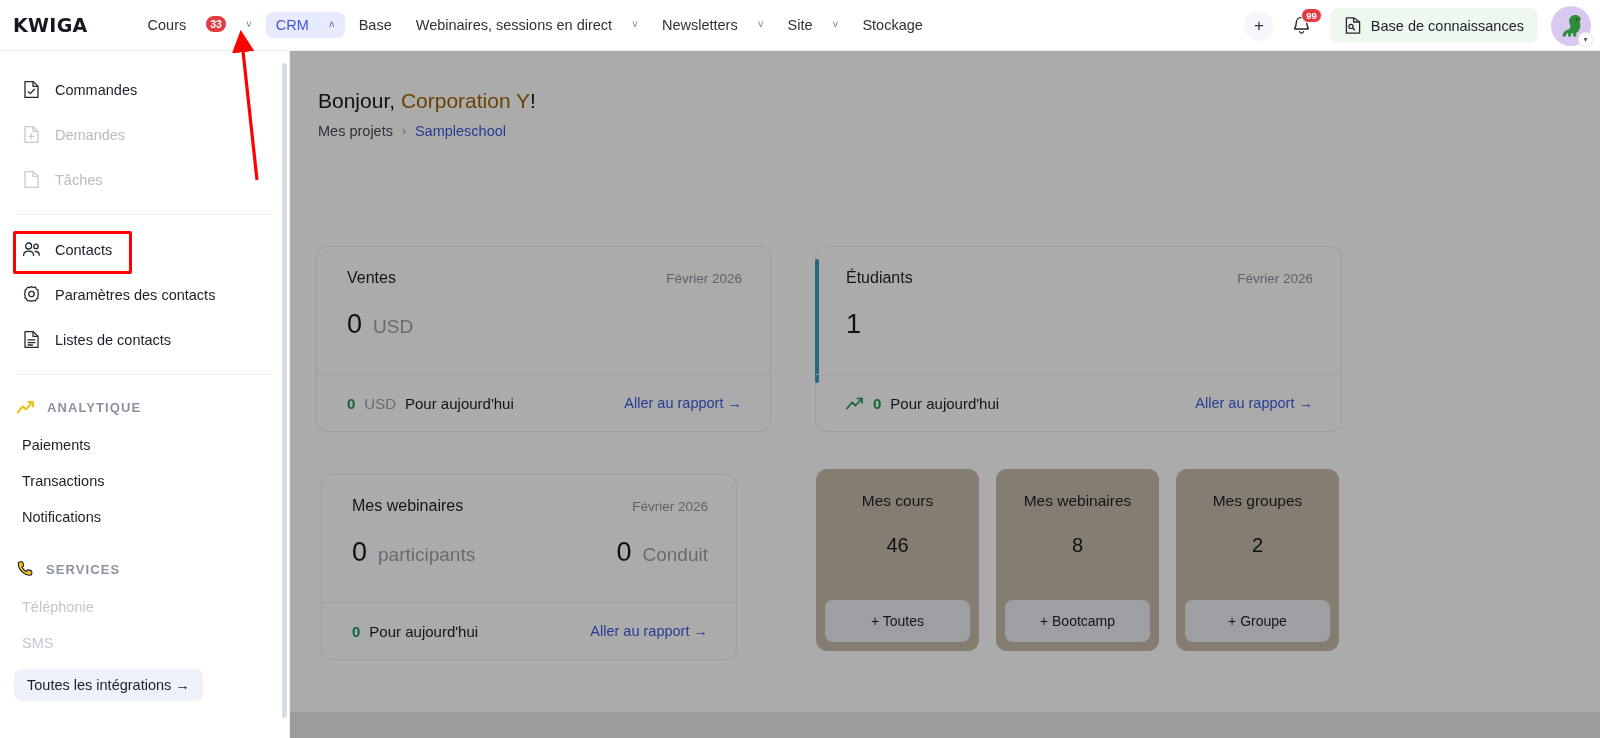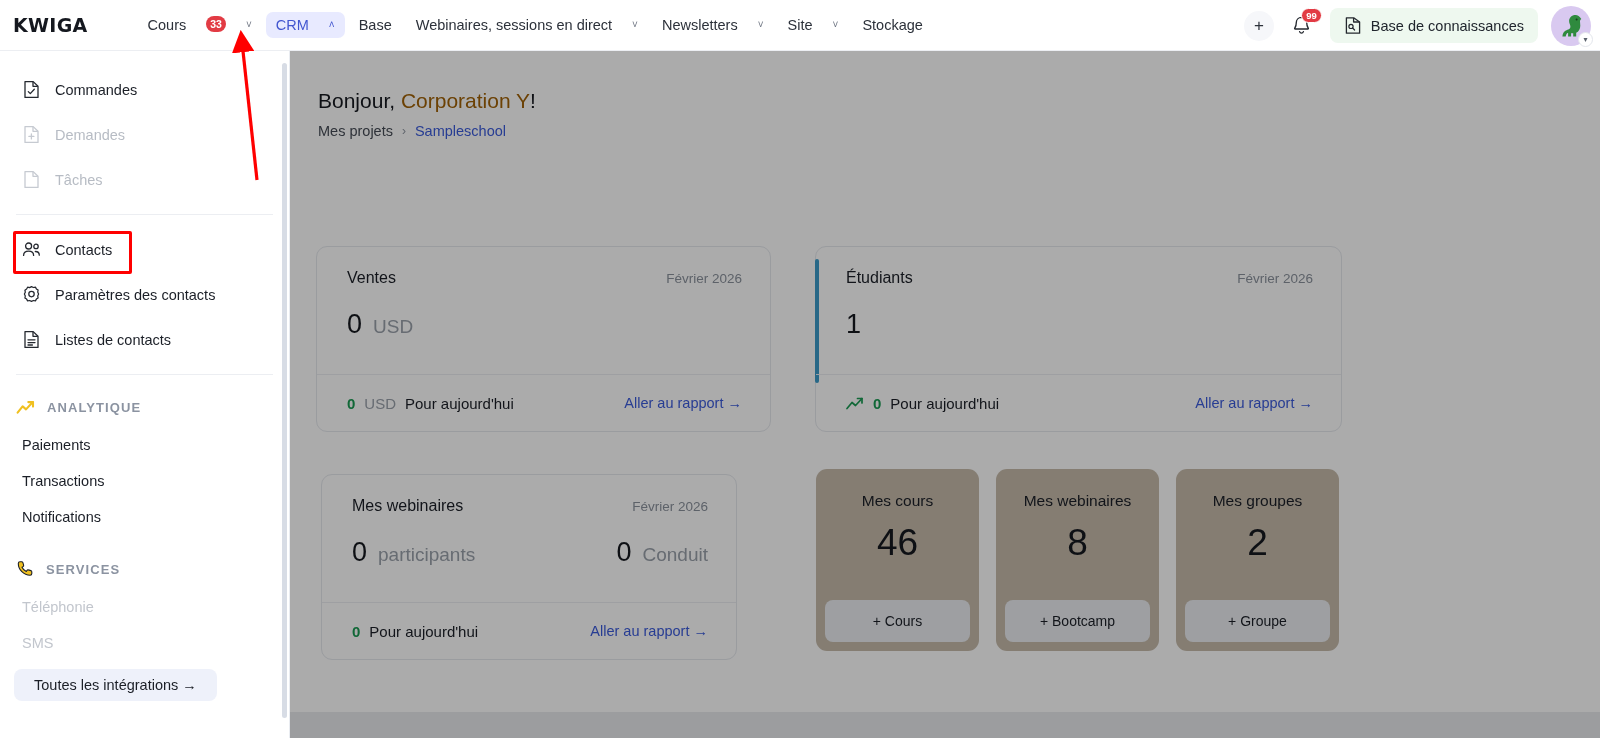--- a/index.html
+++ b/index.html
@@ -146,21 +146,21 @@
   .foot-unit { color: #9aa1ab; }
   .foot-link { font-size: 14.5px; color: #3b5bdb; cursor: pointer; white-space: nowrap; }
 
   
   .beige {
     position: absolute; top: 418px; width: 163px; height: 182px;
     background: #c6bbab; border-radius: 11px;
     display: flex; flex-direction: column; align-items: center;
   }
   .beige .bt { font-size: 15.5px; color: #1b1f27; margin-top: 23px; }
-  .beige .bv { font-size: 37px; color: #15181f; margin-top: 12px; }
+  .beige .bv { font-size: 20px; color: #15181f; margin-top: 24px; }
   .beige .bbtn {
     position: absolute; left: 9px; right: 9px; bottom: 9px; height: 42px;
     background: #eceef2; border-radius: 8px;
     display: flex; align-items: center; justify-content: center;
     font-size: 14px; color: #1b1f27; cursor: pointer;
   }
   .bottomband {
     position: absolute; left: 290px; bottom: 0; width: 1310px; height: 26px;
     background: #e9eaee;
   }
@@ -185,21 +185,21 @@
     height: 40px; padding-left: 16px;
     font-size: 13px; letter-spacing: 1.1px; color: #8b93a1; font-weight: 600;
   }
   .ssub {
     display: flex; align-items: center; height: 36px; padding-left: 22px;
     font-size: 14.5px; color: #1b1f27; cursor: pointer;
   }
   .ssub.dim { color: #c2c6cd; cursor: default; }
   .intbtn {
     display: inline-flex; align-items: center; gap: 8px;
-    margin: 8px 0 0 14px; padding: 8px 20px;
+    margin: 8px 0 0 14px; padding: 8px 13px;
     background: #eef1fa; border-radius: 8px;
     font-size: 14.5px; color: #1b1f27; cursor: pointer;
   }
   .sbar {
     position: absolute; right: 2px; top: 12px; width: 5px; height: 655px;
     border-radius: 3px; background: #d7dce5; cursor: pointer;
   }
 
   
   .annot { position: absolute; z-index: 60; pointer-events: none; }
@@ -288,21 +288,21 @@
             <span class="foot-num">0</span>
             <span>Pour aujourd'hui</span>
           </div>
           <span class="foot-link">Aller au rapport →</span>
         </div>
       </div>
 
       <div class="beige" style="left:816px;">
         <div class="bt">Mes cours</div>
         <div class="bv">46</div>
-        <div class="bbtn">+ Cours</div>
+        <div class="bbtn">+ Toutes</div>
       </div>
       <div class="beige" style="left:996px;">
         <div class="bt">Mes webinaires</div>
         <div class="bv">8</div>
         <div class="bbtn">+ Bootcamp</div>
       </div>
       <div class="beige" style="left:1176px;">
         <div class="bt">Mes groupes</div>
         <div class="bv">2</div>
         <div class="bbtn">+ Groupe</div>

